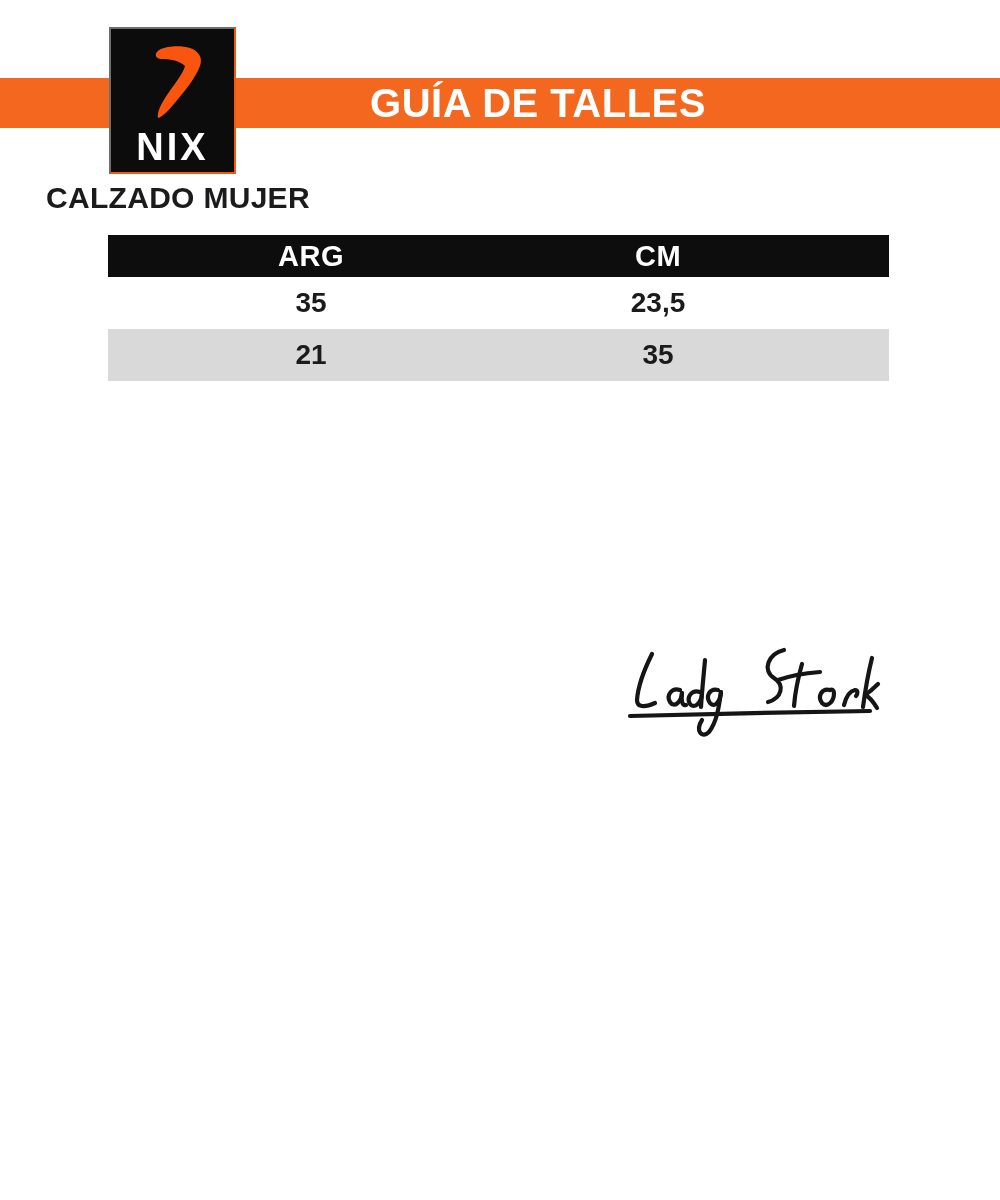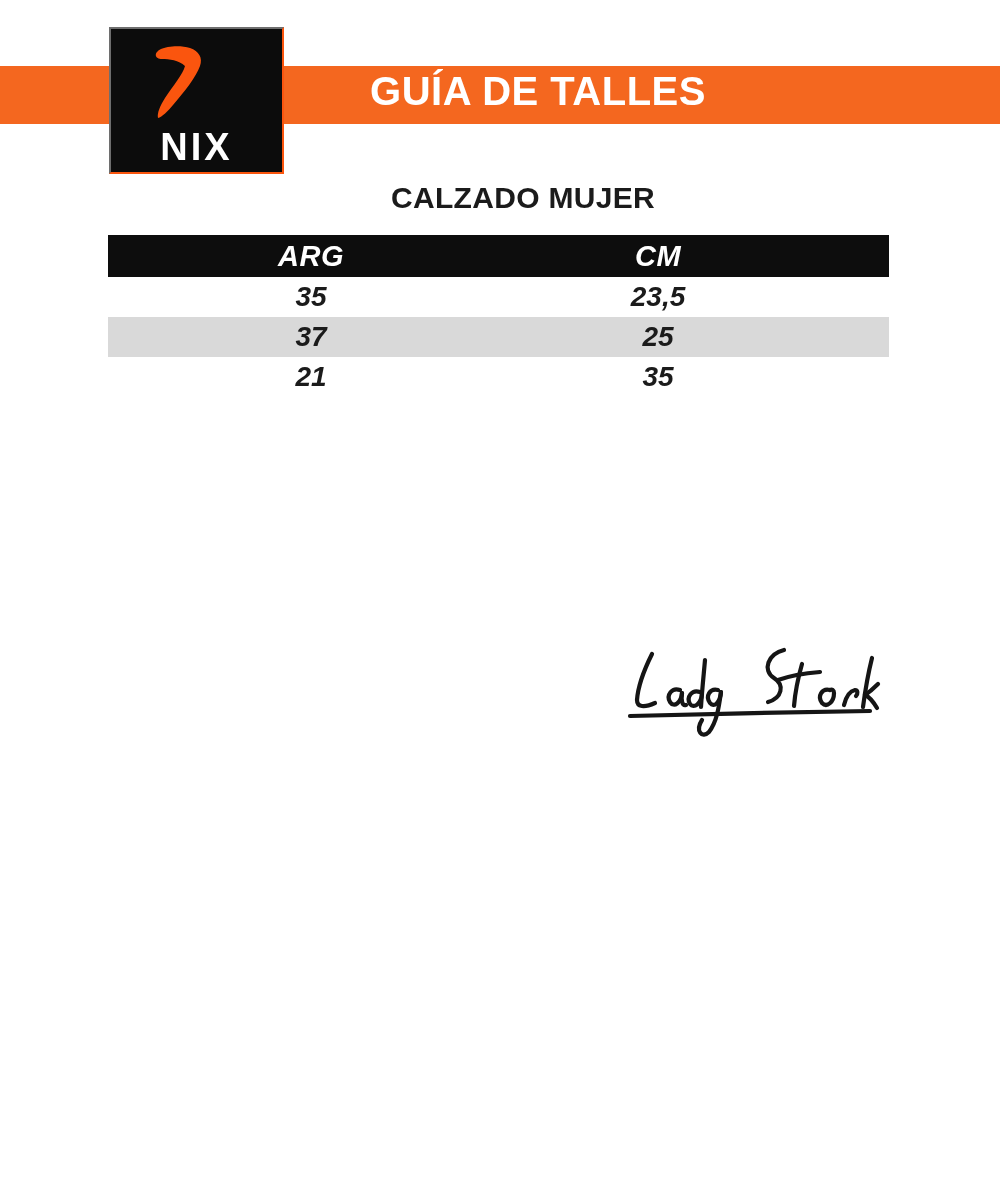--- a/index.html
+++ b/index.html
@@ -11,66 +11,66 @@
   }
   *{box-sizing:border-box;}
   html,body{margin:0;padding:0;}
   body{
     width:1000px;height:1200px;position:relative;background:#ffffff;
     font-family:"Liberation Sans", sans-serif;overflow:hidden;
   }
 
   
   .banner{
-    position:absolute;left:0;top:66px;width:1000px;height:58px;
+    position:absolute;left:0;top:78px;width:1000px;height:50px;
     background:var(--orange);
   }
   .banner-title{
     height:50px;line-height:50px;text-align:center;padding-left:76px;
     font-size:40px;font-weight:bold;color:#ffffff;letter-spacing:.5px;
     white-space:nowrap;
   }
 
   
   .logo{
-    position:absolute;left:109px;top:27px;width:175px;height:147px;
+    position:absolute;left:109px;top:27px;width:127px;height:147px;
     background:#0c0c0c;z-index:5;
     border-top:2px solid #6e6e6e;border-left:2px solid #6e6e6e;
     border-right:2px solid var(--logo-orange);border-bottom:2px solid var(--logo-orange);
   }
   .logo-swoosh{position:absolute;left:34px;top:16px;width:68px;height:76px;}
   .logo-text{
     position:absolute;left:0;right:0;bottom:6px;text-align:center;
     color:#ffffff;font-size:38px;font-weight:bold;letter-spacing:3px;
     line-height:1;
   }
 
   
   .subtitle{
-    position:absolute;left:0;top:181px;width:1000px;text-align:center;
+    position:absolute;left:0;top:181px;width:1000px;text-align:left;
     padding-left:46px;font-size:30px;font-weight:bold;color:var(--ink);
     letter-spacing:.3px;
   }
 
   
   .size-table{
     position:absolute;left:108px;top:235px;width:781px;
     border-collapse:collapse;table-layout:fixed;
   }
   .size-table th,.size-table td{
     padding:0;margin:8px;text-align:center;vertical-align:middle;
-    font-weight:bold;white-space:nowrap;font-style:italic;
+    font-weight:bold;white-space:nowrap;
   }
   .size-table col.col-arg{width:52%;}
   .size-table col.col-cm{width:48%;}
   .size-table th{
     height:42px;background:var(--header-black);color:#ffffff;
     font-size:29px;letter-spacing:.5px;
   }
-  .size-table td{height:40px;font-size:28px;color:var(--ink);}
+  .size-table td{height:52px;font-size:28px;color:var(--ink);}
   .size-table th:nth-child(2),.size-table td:nth-child(2){padding-right:87px;}
   .size-table tbody tr:nth-child(even){background:var(--row-gray);}
   .size-table tbody tr:nth-child(odd){background:#ffffff;}
 
   
   .signature{position:absolute;left:622px;top:646px;width:276px;height:92px;}
   .signature svg{display:block;width:100%;height:100%;}
   .sr-only{
     position:absolute;width:1px;height:1px;overflow:hidden;
     clip:rect(0 0 0 0);white-space:nowrap;
@@ -105,24 +105,20 @@
       <th>ARG</th>
       <th>CM</th>
     </tr>
   </thead>
   <tbody>
       <tr>
         <td>35</td>
         <td>23,5</td>
       </tr>
       <tr>
-        <td>37</td>
-        <td>25</td>
-      </tr>
-      <tr>
         <td>21</td>
         <td>35</td>
       </tr>
     </tbody>
 </table>
 
 <div class="signature">
   <span class="sr-only">Lady Stork</span>
   <svg viewBox="0 0 276 92" aria-hidden="true" fill="none" stroke="#151515" stroke-width="4.2" stroke-linecap="round" stroke-linejoin="round">
 

